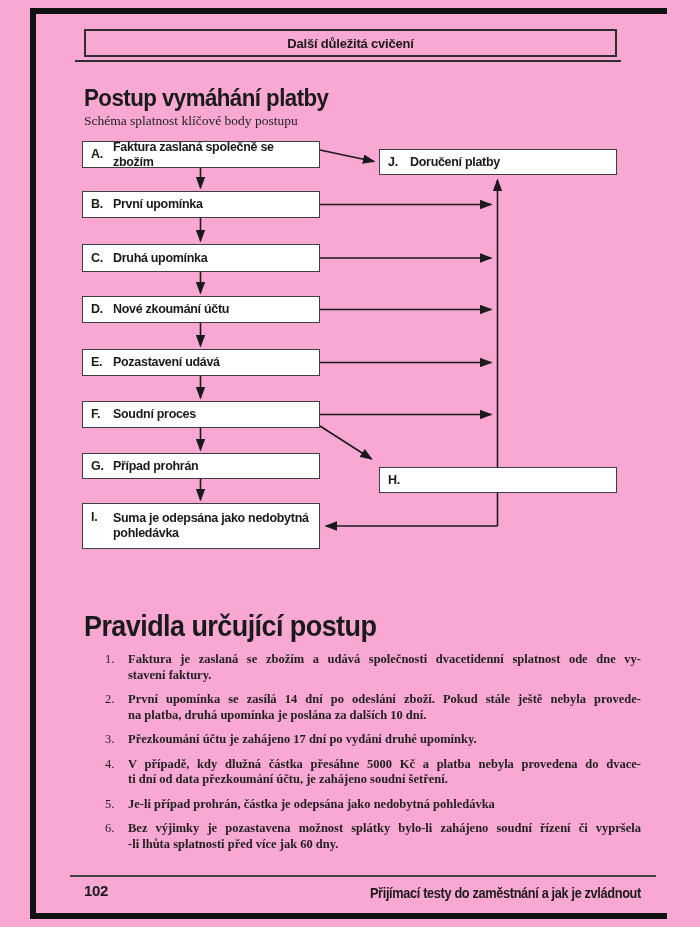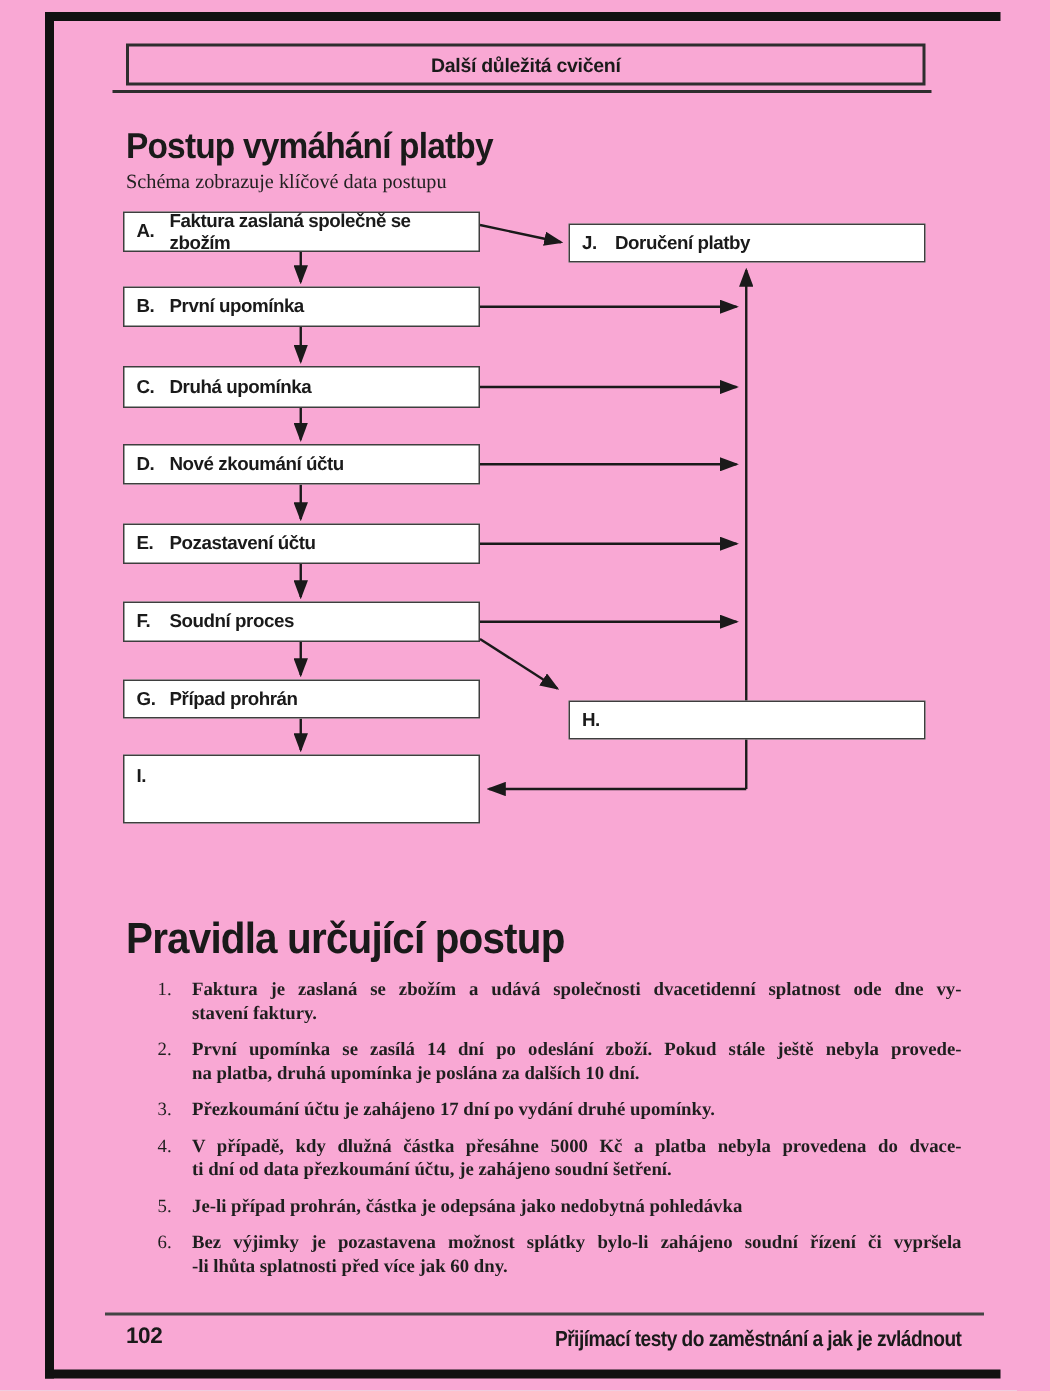--- a/index.html
+++ b/index.html
@@ -68,21 +68,21 @@
   <div class="bar top"></div>
   <div class="bar left"></div>
   <div class="bar bottom"></div>
 
   <div class="banner">
     <span>Další důležitá cvičení</span>
   </div>
   <div class="head-rule"></div>
 
   <div class="sec-title t1">Postup vymáhání platby</div>
-  <div class="subtitle">Schéma zobrazuje klíčové data postupu</div>
+  <div class="subtitle">Schéma splatnost klíčové body postupu</div>
 
   <svg class="arrows" width="700" height="927" viewBox="0 0 700 927">
     <defs>
       <marker id="ah" markerWidth="8" markerHeight="6" refX="7" refY="3" orient="auto">
         <path d="M0,0 L8,3 L0,6 Z" fill="#1a1a1a"></path>
       </marker>
     </defs>
     <g stroke="#1a1a1a" stroke-width="1.6" fill="none">
 
       <line x1="200.5" y1="168" x2="200.5" y2="188" marker-end="url(#ah)"></line>
@@ -119,32 +119,33 @@
   <div class="fbox" style="left:82px;top:244px;width:238px;height:28px;">
     <span class="letter">C.</span>
     <span class="lbl">Druhá upomínka</span>
   </div>
   <div class="fbox" style="left:82px;top:296px;width:238px;height:27px;">
     <span class="letter">D.</span>
     <span class="lbl">Nové zkoumání účtu</span>
   </div>
   <div class="fbox" style="left:82px;top:349px;width:238px;height:27px;">
     <span class="letter">E.</span>
-    <span class="lbl">Pozastavení účtu</span>
+    <span class="lbl">Pozastavení udává</span>
   </div>
   <div class="fbox" style="left:82px;top:401px;width:238px;height:27px;">
     <span class="letter">F.</span>
     <span class="lbl">Soudní proces</span>
   </div>
   <div class="fbox" style="left:82px;top:453px;width:238px;height:26px;">
     <span class="letter">G.</span>
     <span class="lbl">Případ prohrán</span>
   </div>
   <div class="fbox" style="left:82px;top:503px;width:238px;height:46px;">
     <span class="letter" style="align-self:flex-start;padding-top:6px;">I.</span>
+    <span class="lbl">Suma je odepsána jako nedobytná pohledávka</span>
   </div>
   <div class="fbox" style="left:379px;top:149px;width:238px;height:26px;">
     <span class="letter">J.</span>
     <span class="lbl">Doručení platby</span>
   </div>
   <div class="fbox" style="left:379px;top:467px;width:238px;height:26px;">
     <span class="letter">H.</span>
   </div>
 
   <div class="sec-title t2">Pravidla určující postup</div>

